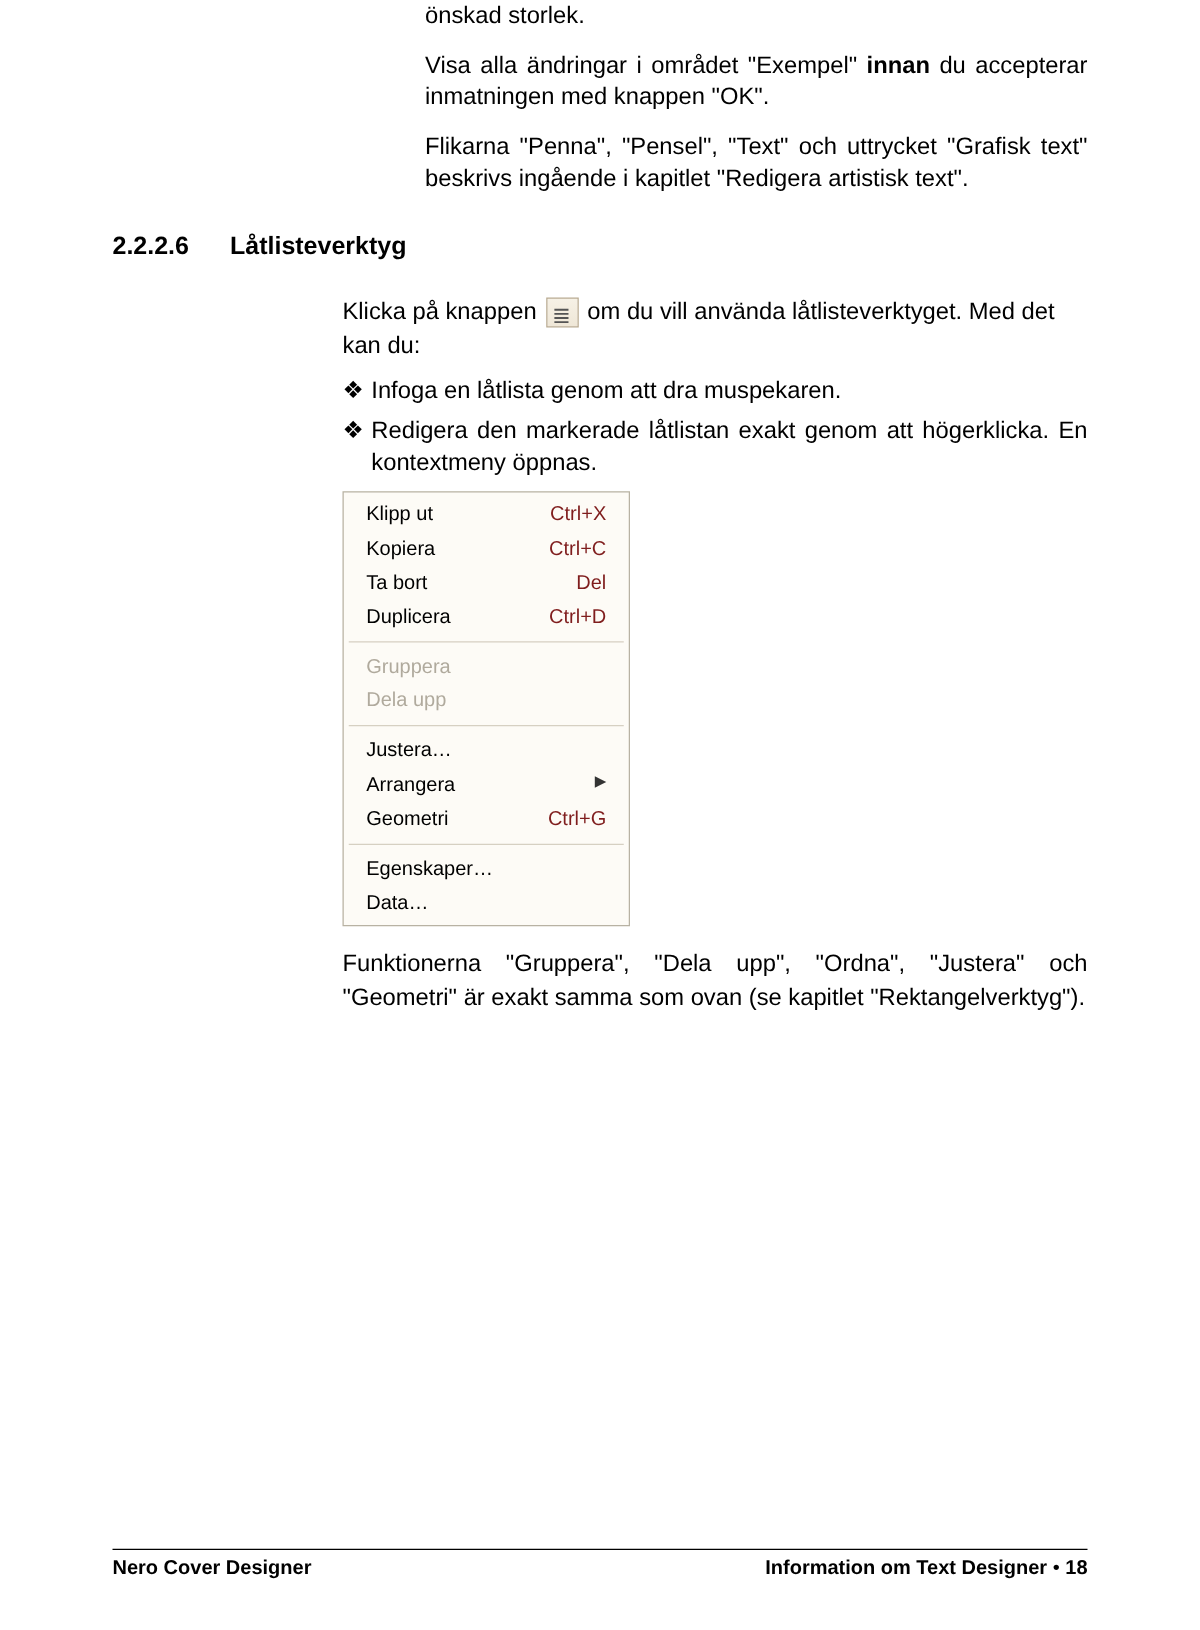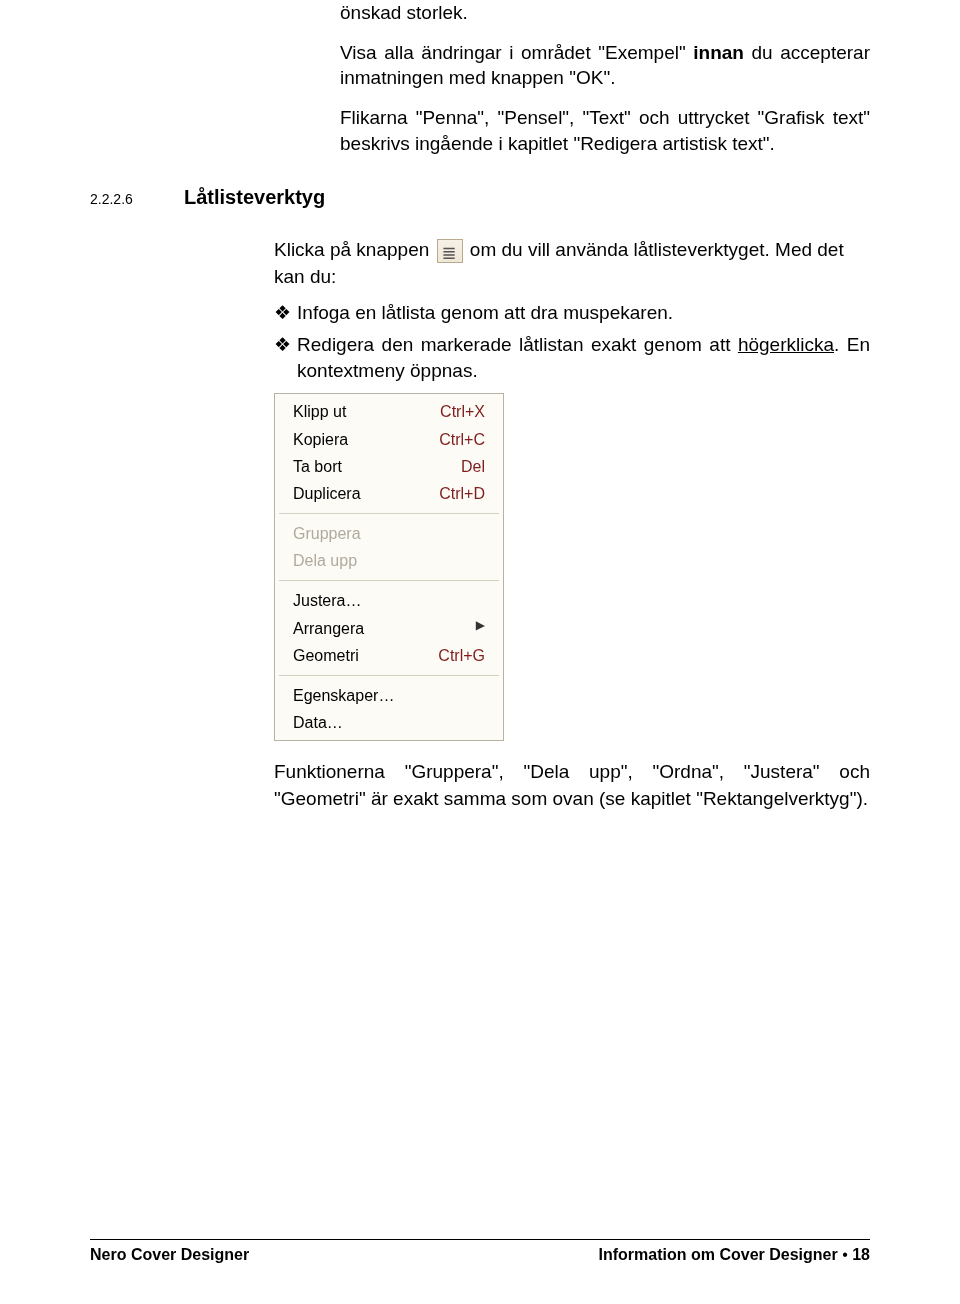--- a/index.html
+++ b/index.html
@@ -21,21 +21,21 @@
     margin-left: 250px;
     width: 530px;
   }
   .indent-block p { margin: 0 0 14px 0; line-height: 1.35; text-align: justify; }
   .section-row {
     display: flex;
     align-items: baseline;
     margin-top: 30px;
     margin-bottom: 28px;
   }
-  .section-num { font-weight: 400; font-size: 14px; width: 94px; }
+  .section-num { font-weight: 700; font-size: 20px; width: 94px; }
   .section-title { font-weight: 700; font-size: 20px; }
   .main-col {
     margin-left: 160px;
     width: 620px;
     padding-left: 24px;
   }
   .p-line {
     line-height: 1.4;
     margin: 0 0 10px 0;
     text-align: left;
@@ -57,21 +57,21 @@
     color: #555;
   }
   .bullet-row {
     display: flex;
     gap: 6px;
     margin: 6px 0;
     line-height: 1.35;
     text-align: justify;
   }
   .bullet-sym { flex: 0 0 auto; }
-  .underline { text-decoration: underline; }
+  .underline { }
   .context-menu {
     width: 230px;
     border: 1px solid #b8b2a3;
     background: #fdfbf6;
     font-size: 16px;
     color: #000;
     margin: 10px 0 18px 0;
   }
   .context-menu .group { padding: 4px 0; }
   .context-menu .item {
@@ -190,15 +190,15 @@
       </div>
     </div>
 
     <p class="p-line" style="text-align:justify">Funktionerna "Gruppera", "Dela upp", "Ordna", "Justera" och "Geometri" är exakt samma som ovan (se kapitlet "Rektangelverktyg").</p>
   </div>
 </div>
 
 <div class="footer">
   <div class="left">Nero Cover Designer</div>
   <div class="right">
-    <span>Information om Cover Designer</span><span class="dot">  •  </span><span>18</span>
+    <span>Information om Text Designer</span><span class="dot">  •  </span><span>18</span>
   </div>
 </div>
 
 </body></html>

